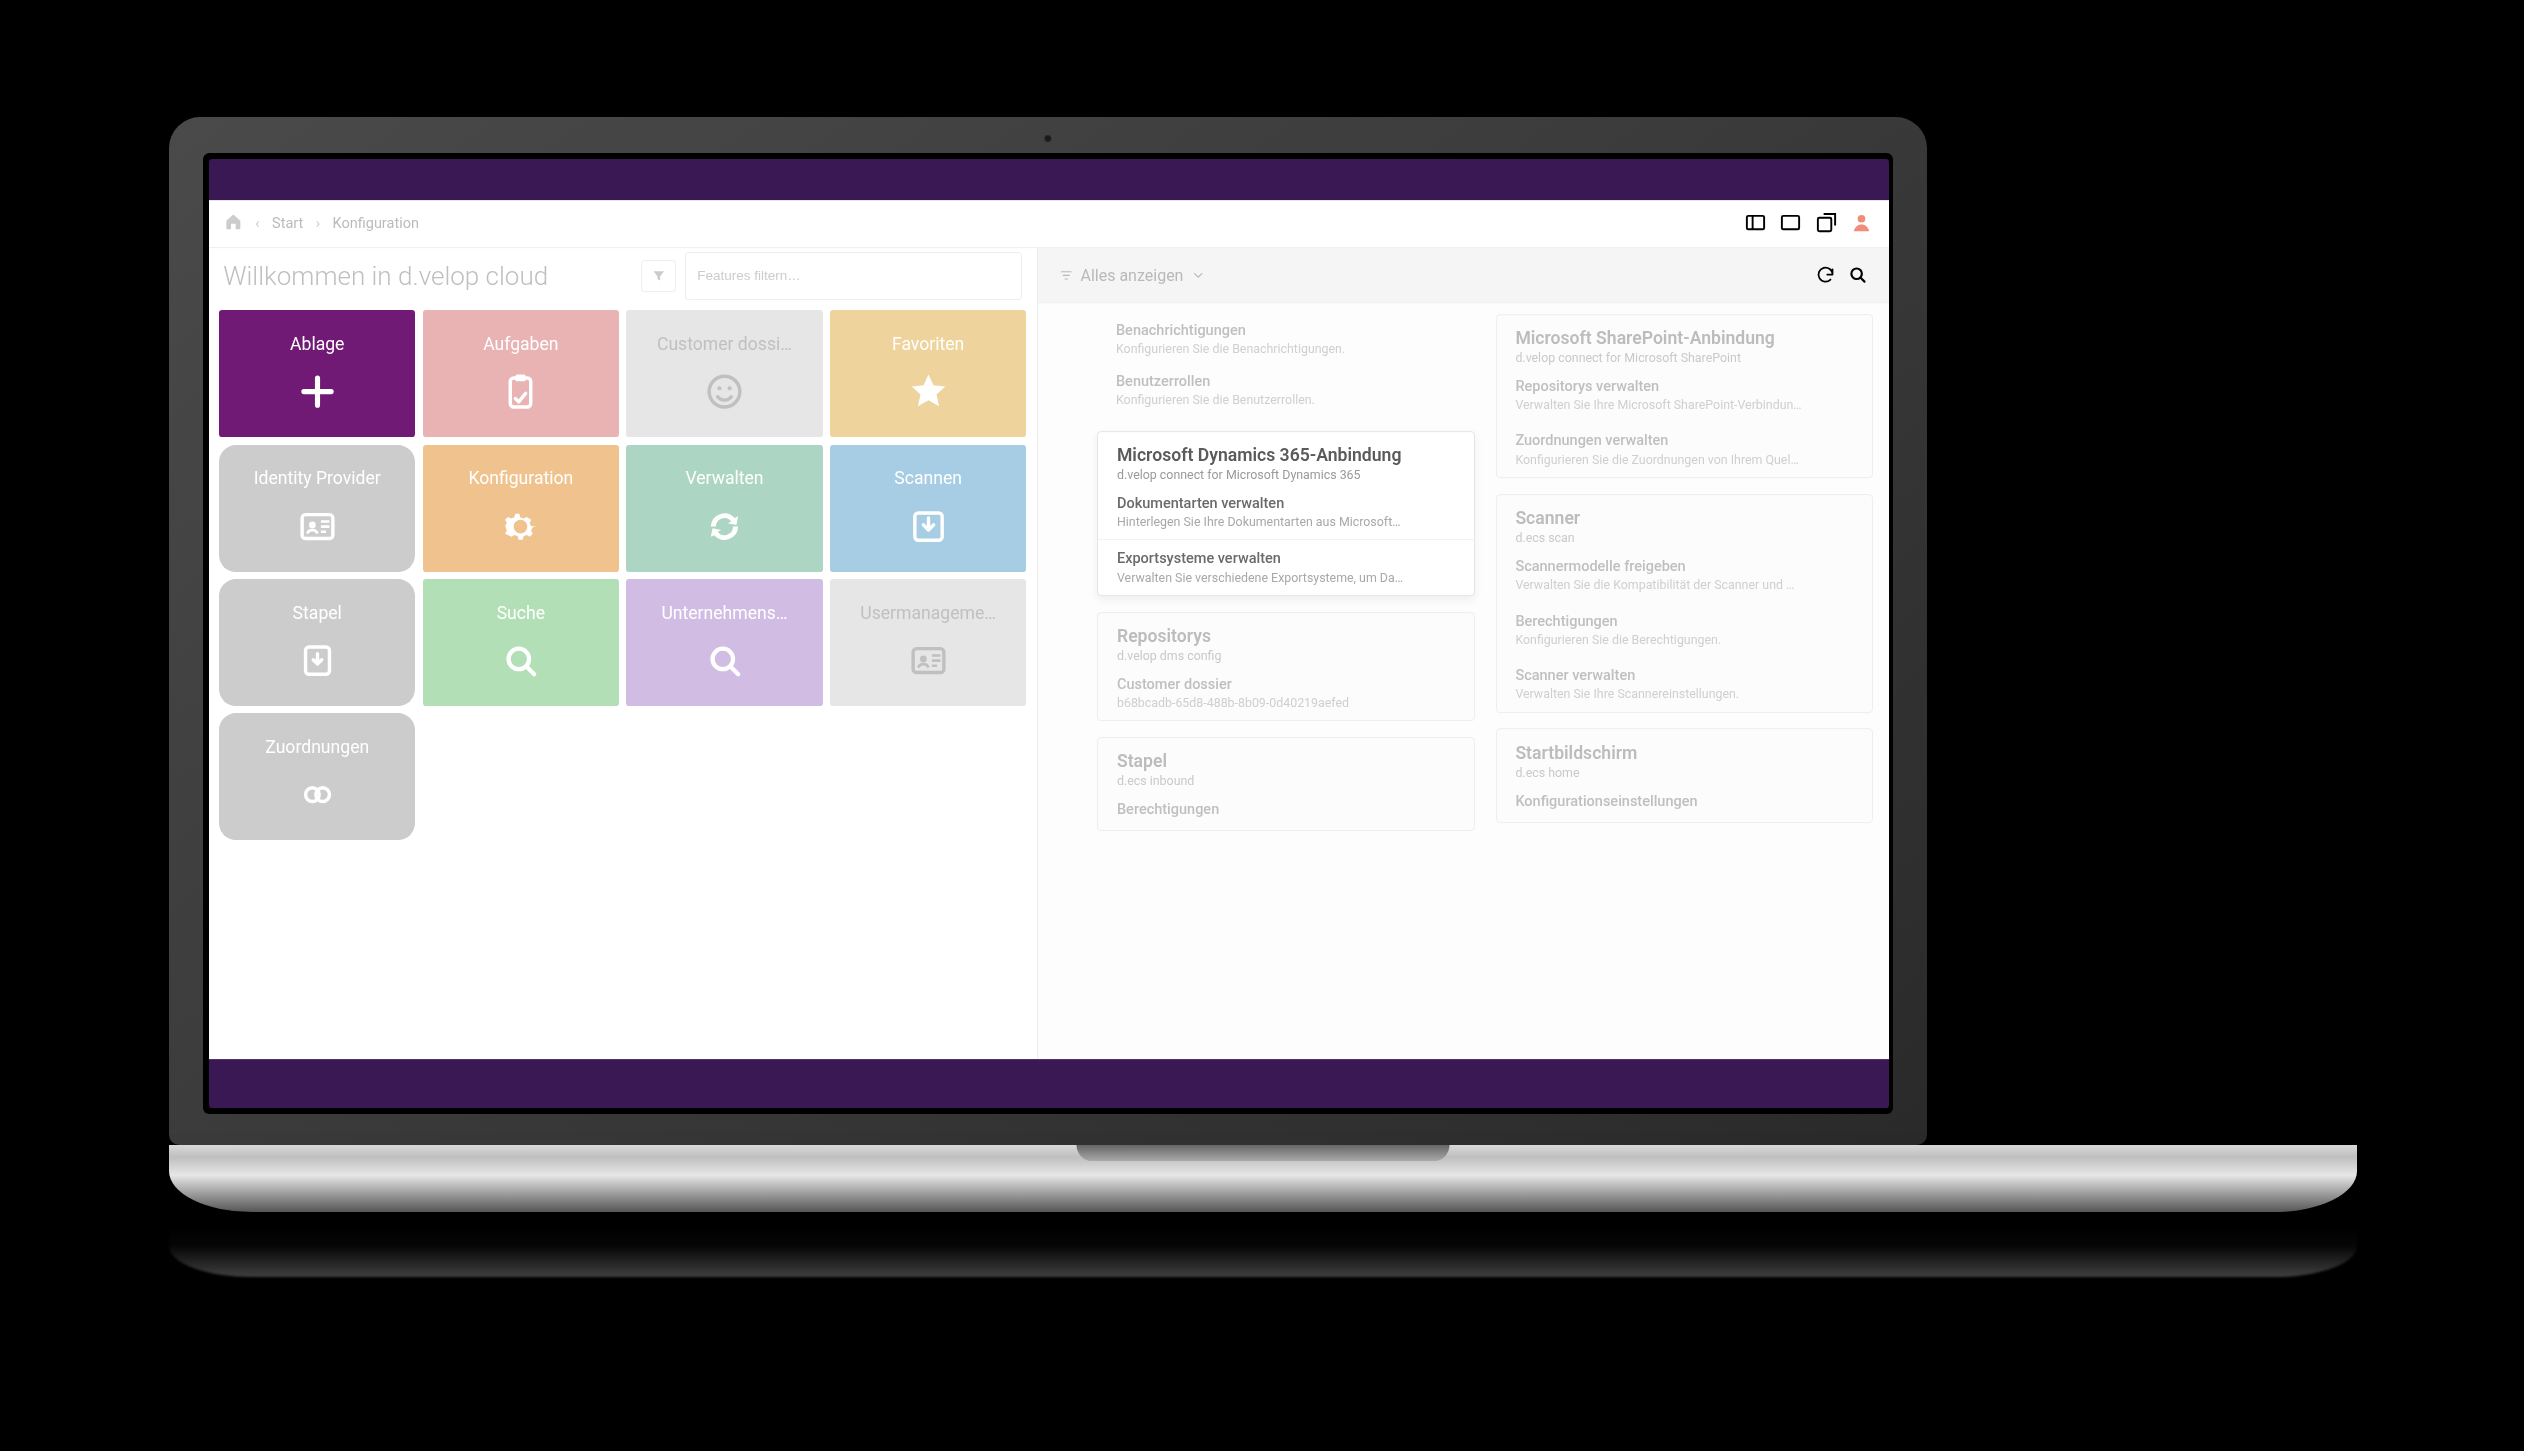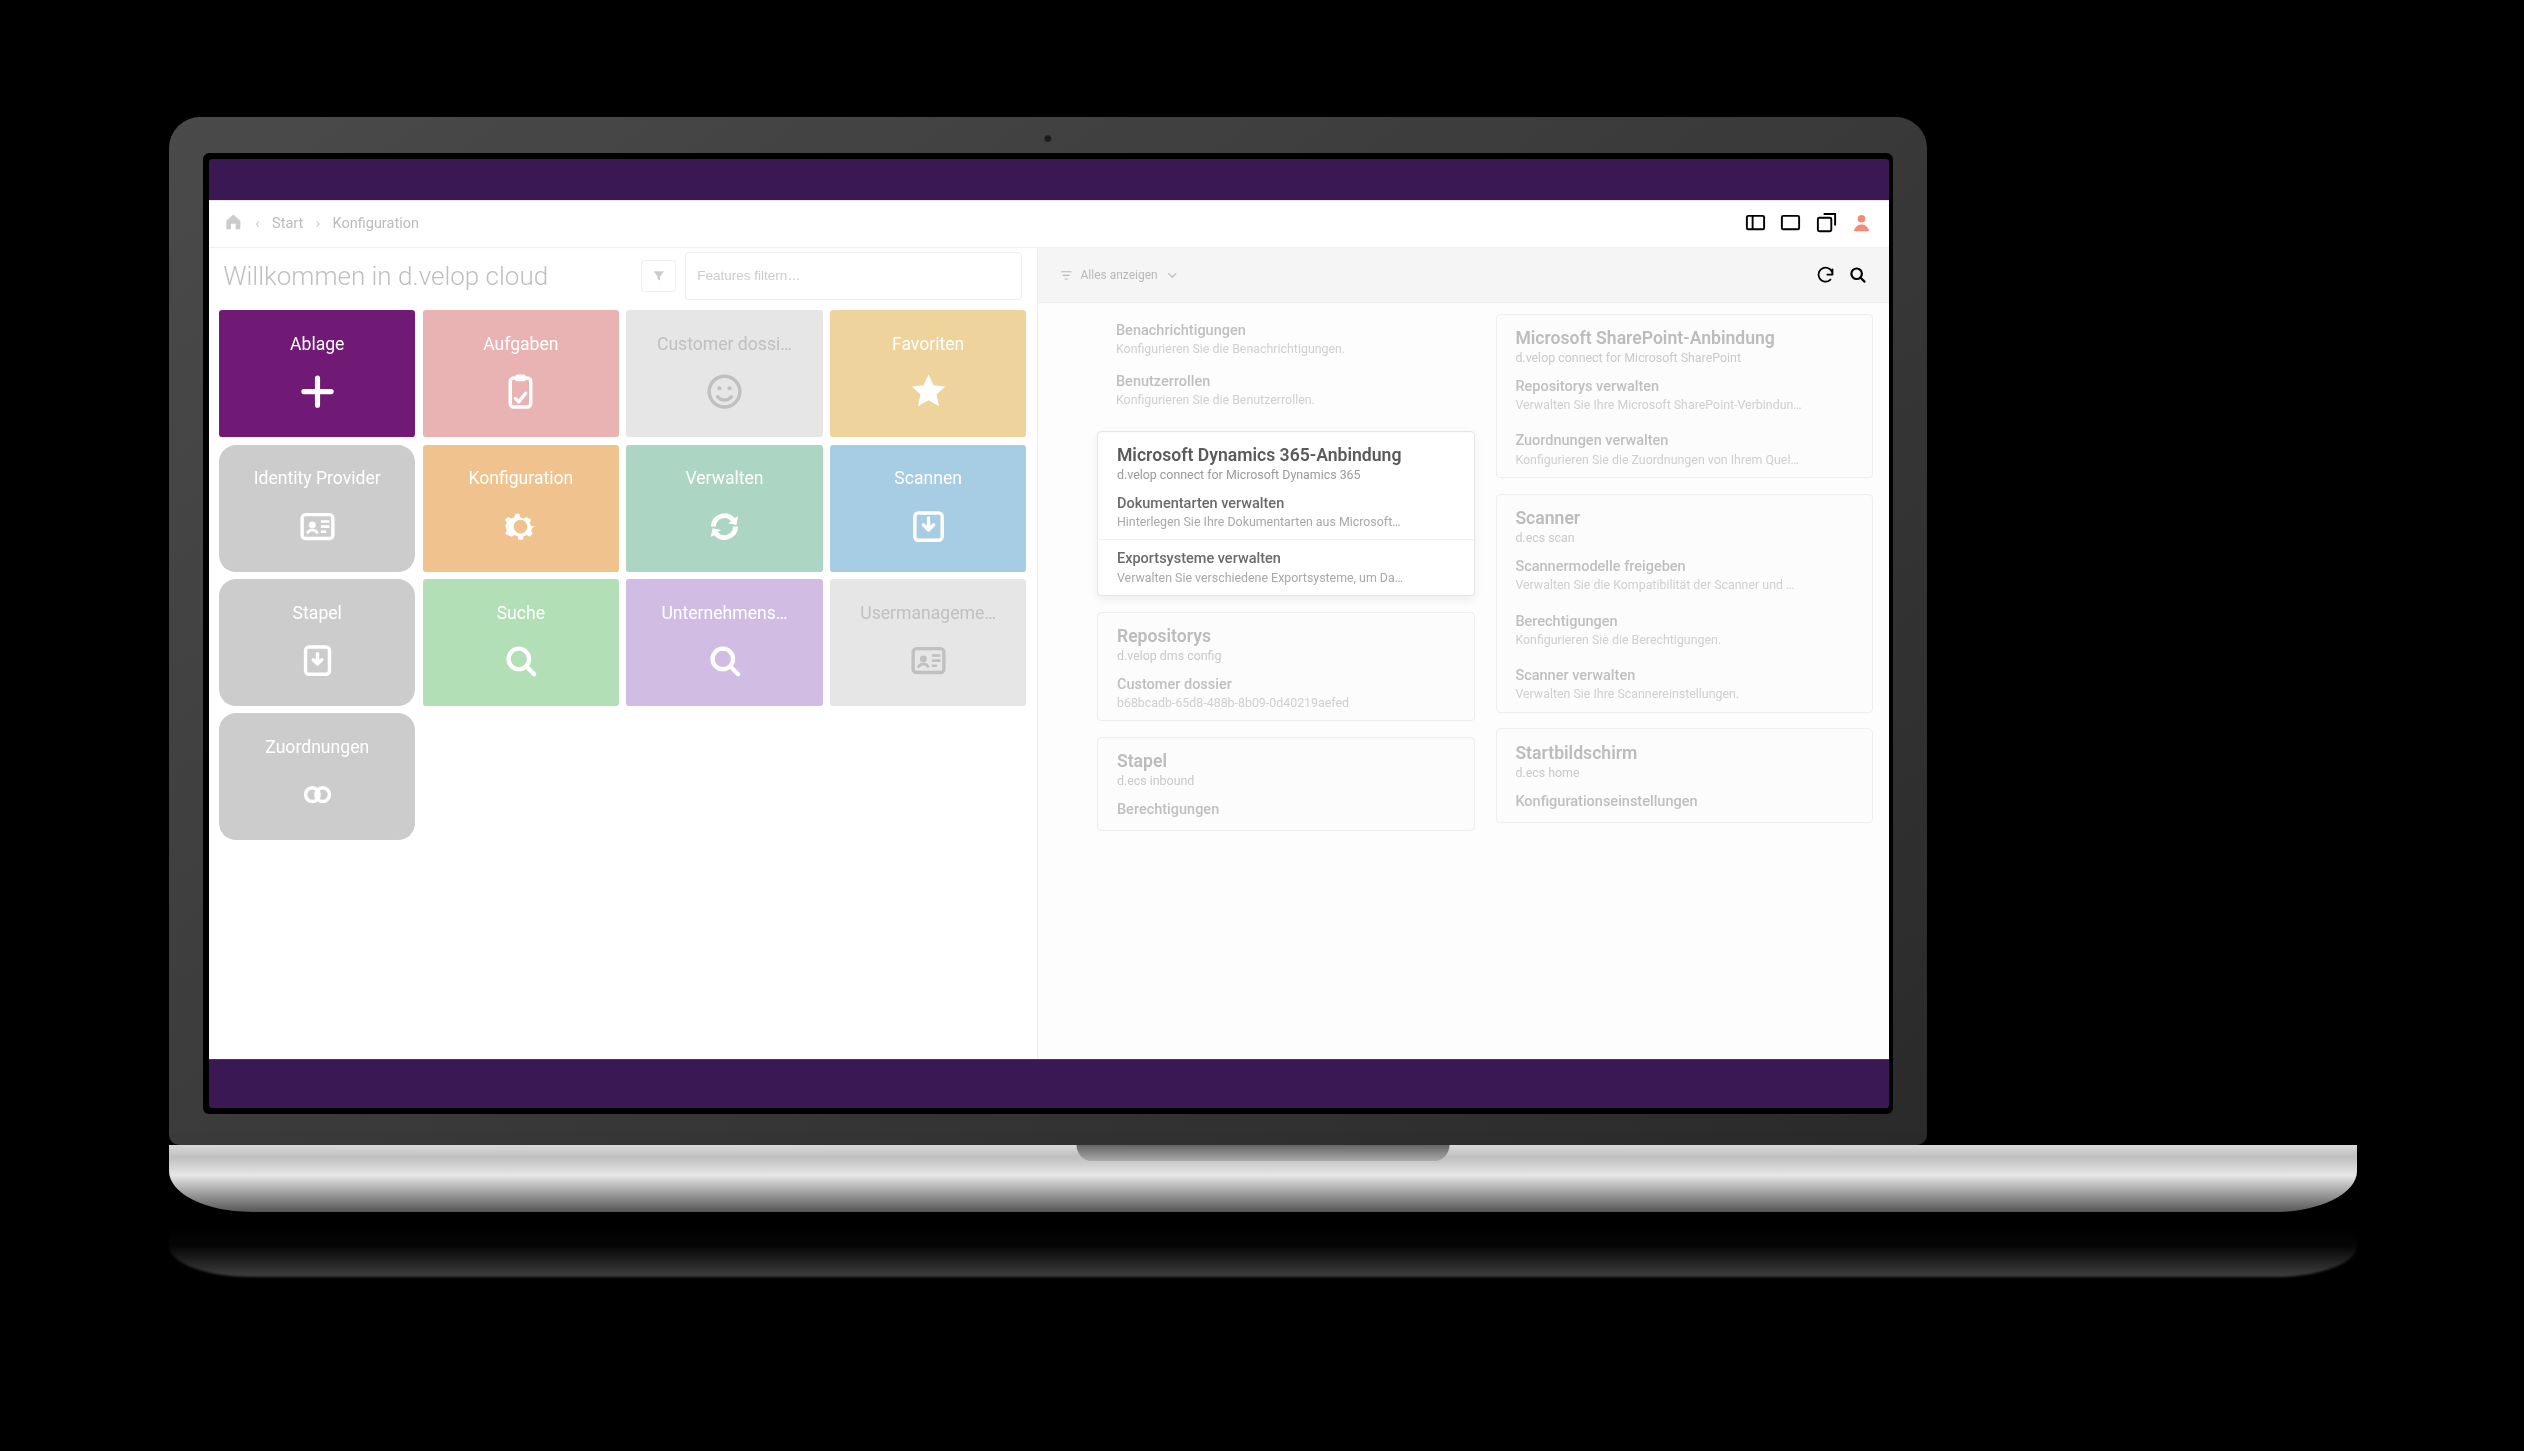--- a/index.html
+++ b/index.html
@@ -50,21 +50,21 @@
     .c-greymd { background:#cccccc;border-radius:17px; }
     .c-orange { background:#f0c38e; }
     .c-teal { background:#acd5c3; }
     .c-cyan { background:#a6cde4; }
     .c-green { background:#b3dfb6; }
     .c-purple { background:#d1bde3; }
 
     
     .right-col { flex: 1; border-left: 0.5px solid #eee; background: #fdfdfd; display: flex; flex-direction: column; overflow: hidden; }
     .panel-bar { height: 55px; display: flex; align-items: center; padding: 0 21px; gap: 10.4px; background: #f5f5f5; border-bottom: 0.5px solid #eee; }
-    .panel-bar .dd { display: flex; align-items: center; gap: 7.3px; color: #b9b9b9; font-size: 12px; }
+    .panel-bar .dd { display: flex; align-items: center; gap: 7.3px; color: #b9b9b9; font-size: 16px; }
     .panel-bar .dd svg { width: 14.5px; height: 14.5px; fill: #c8c8c8; }
     .panel-bar .spacer { flex: 1; }
     .panel-bar .ricon svg { width: 21px; height: 21px; fill: #cfcfcf; }
 
     .panel-scroll { flex: 1; overflow: hidden; padding: 10.4px 15.6px 0 15.6px; }
     .panel-cols { display: flex; gap: 21px; padding-left: 44px; }
     .pcol { flex: 1; display: flex; flex-direction: column; gap: 15.6px; }
 
     .card { background: #fcfcfc; border-radius: 4.1px; border: 0.5px solid #eee; }
     .card.highlight { background: #fff; border: 0.5px solid #e5e5e5; box-shadow: 0 3.1px 9.3px rgba(0,0,0,0.06); }

